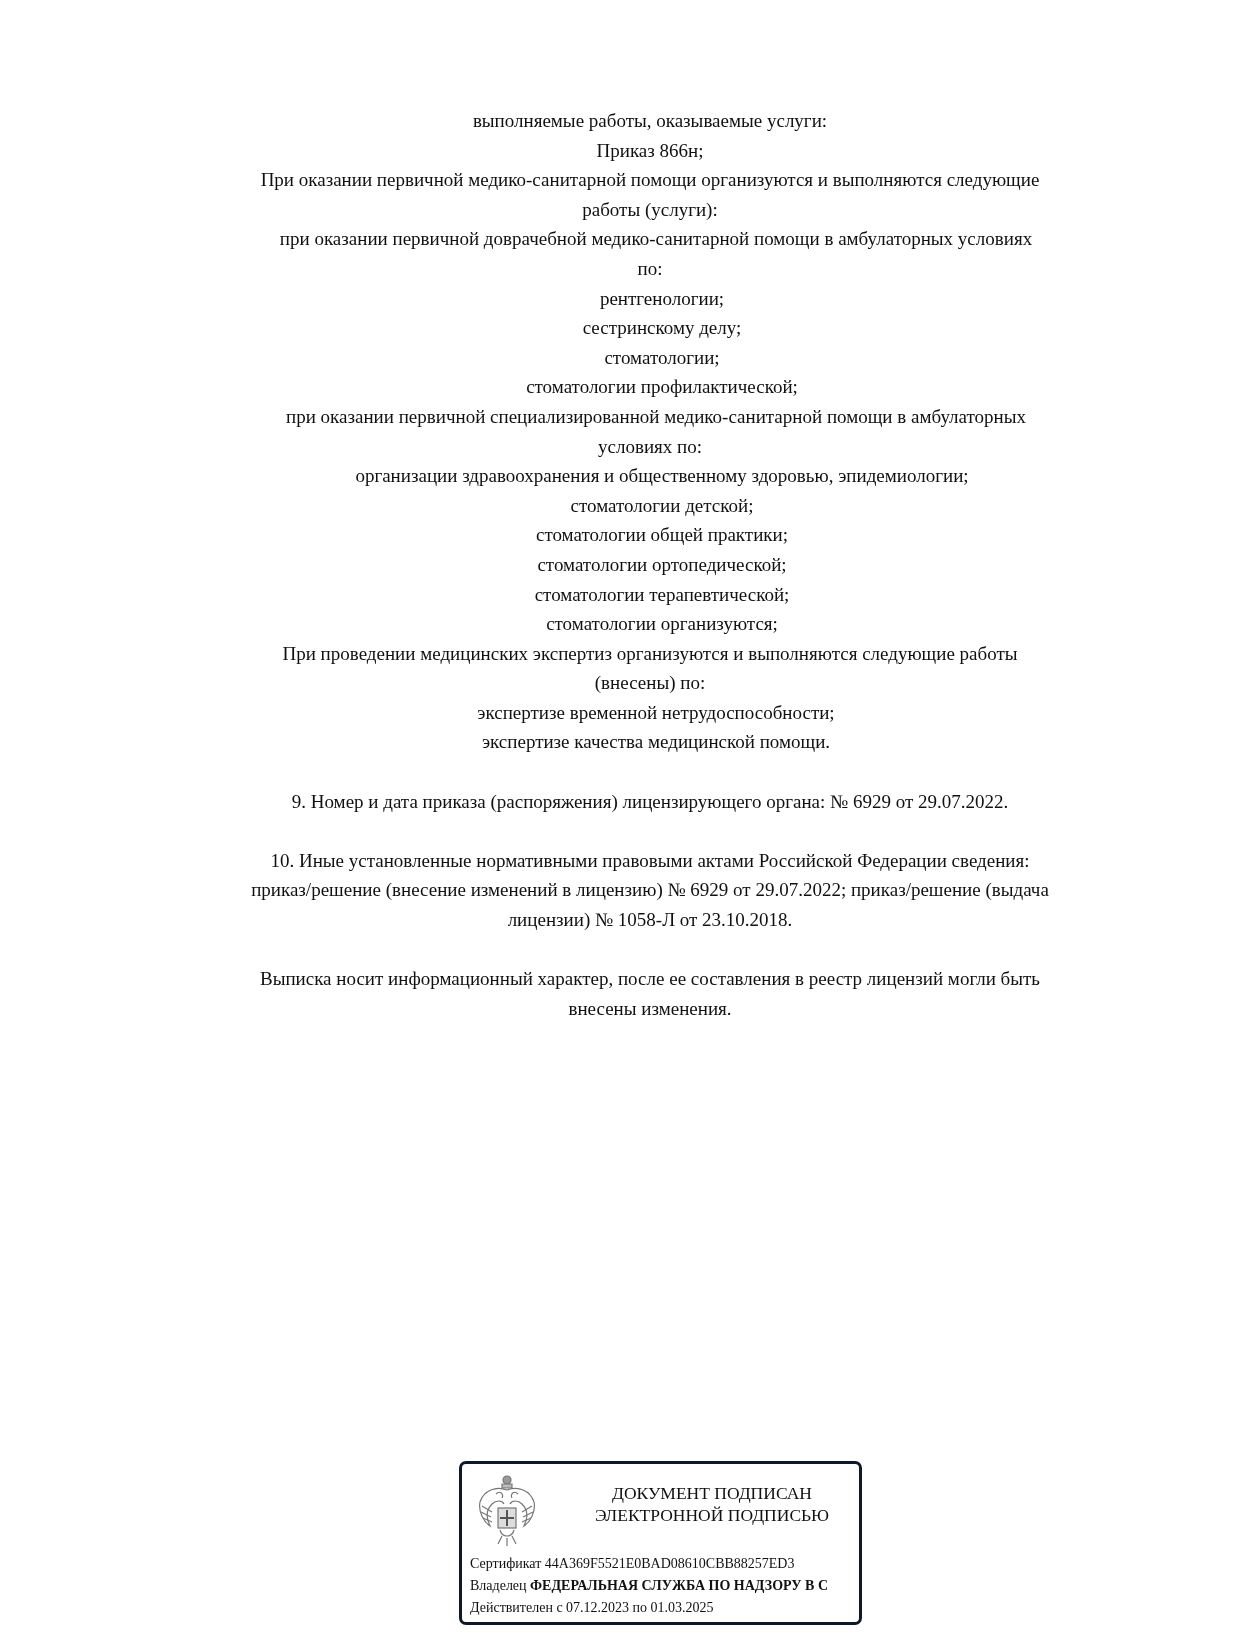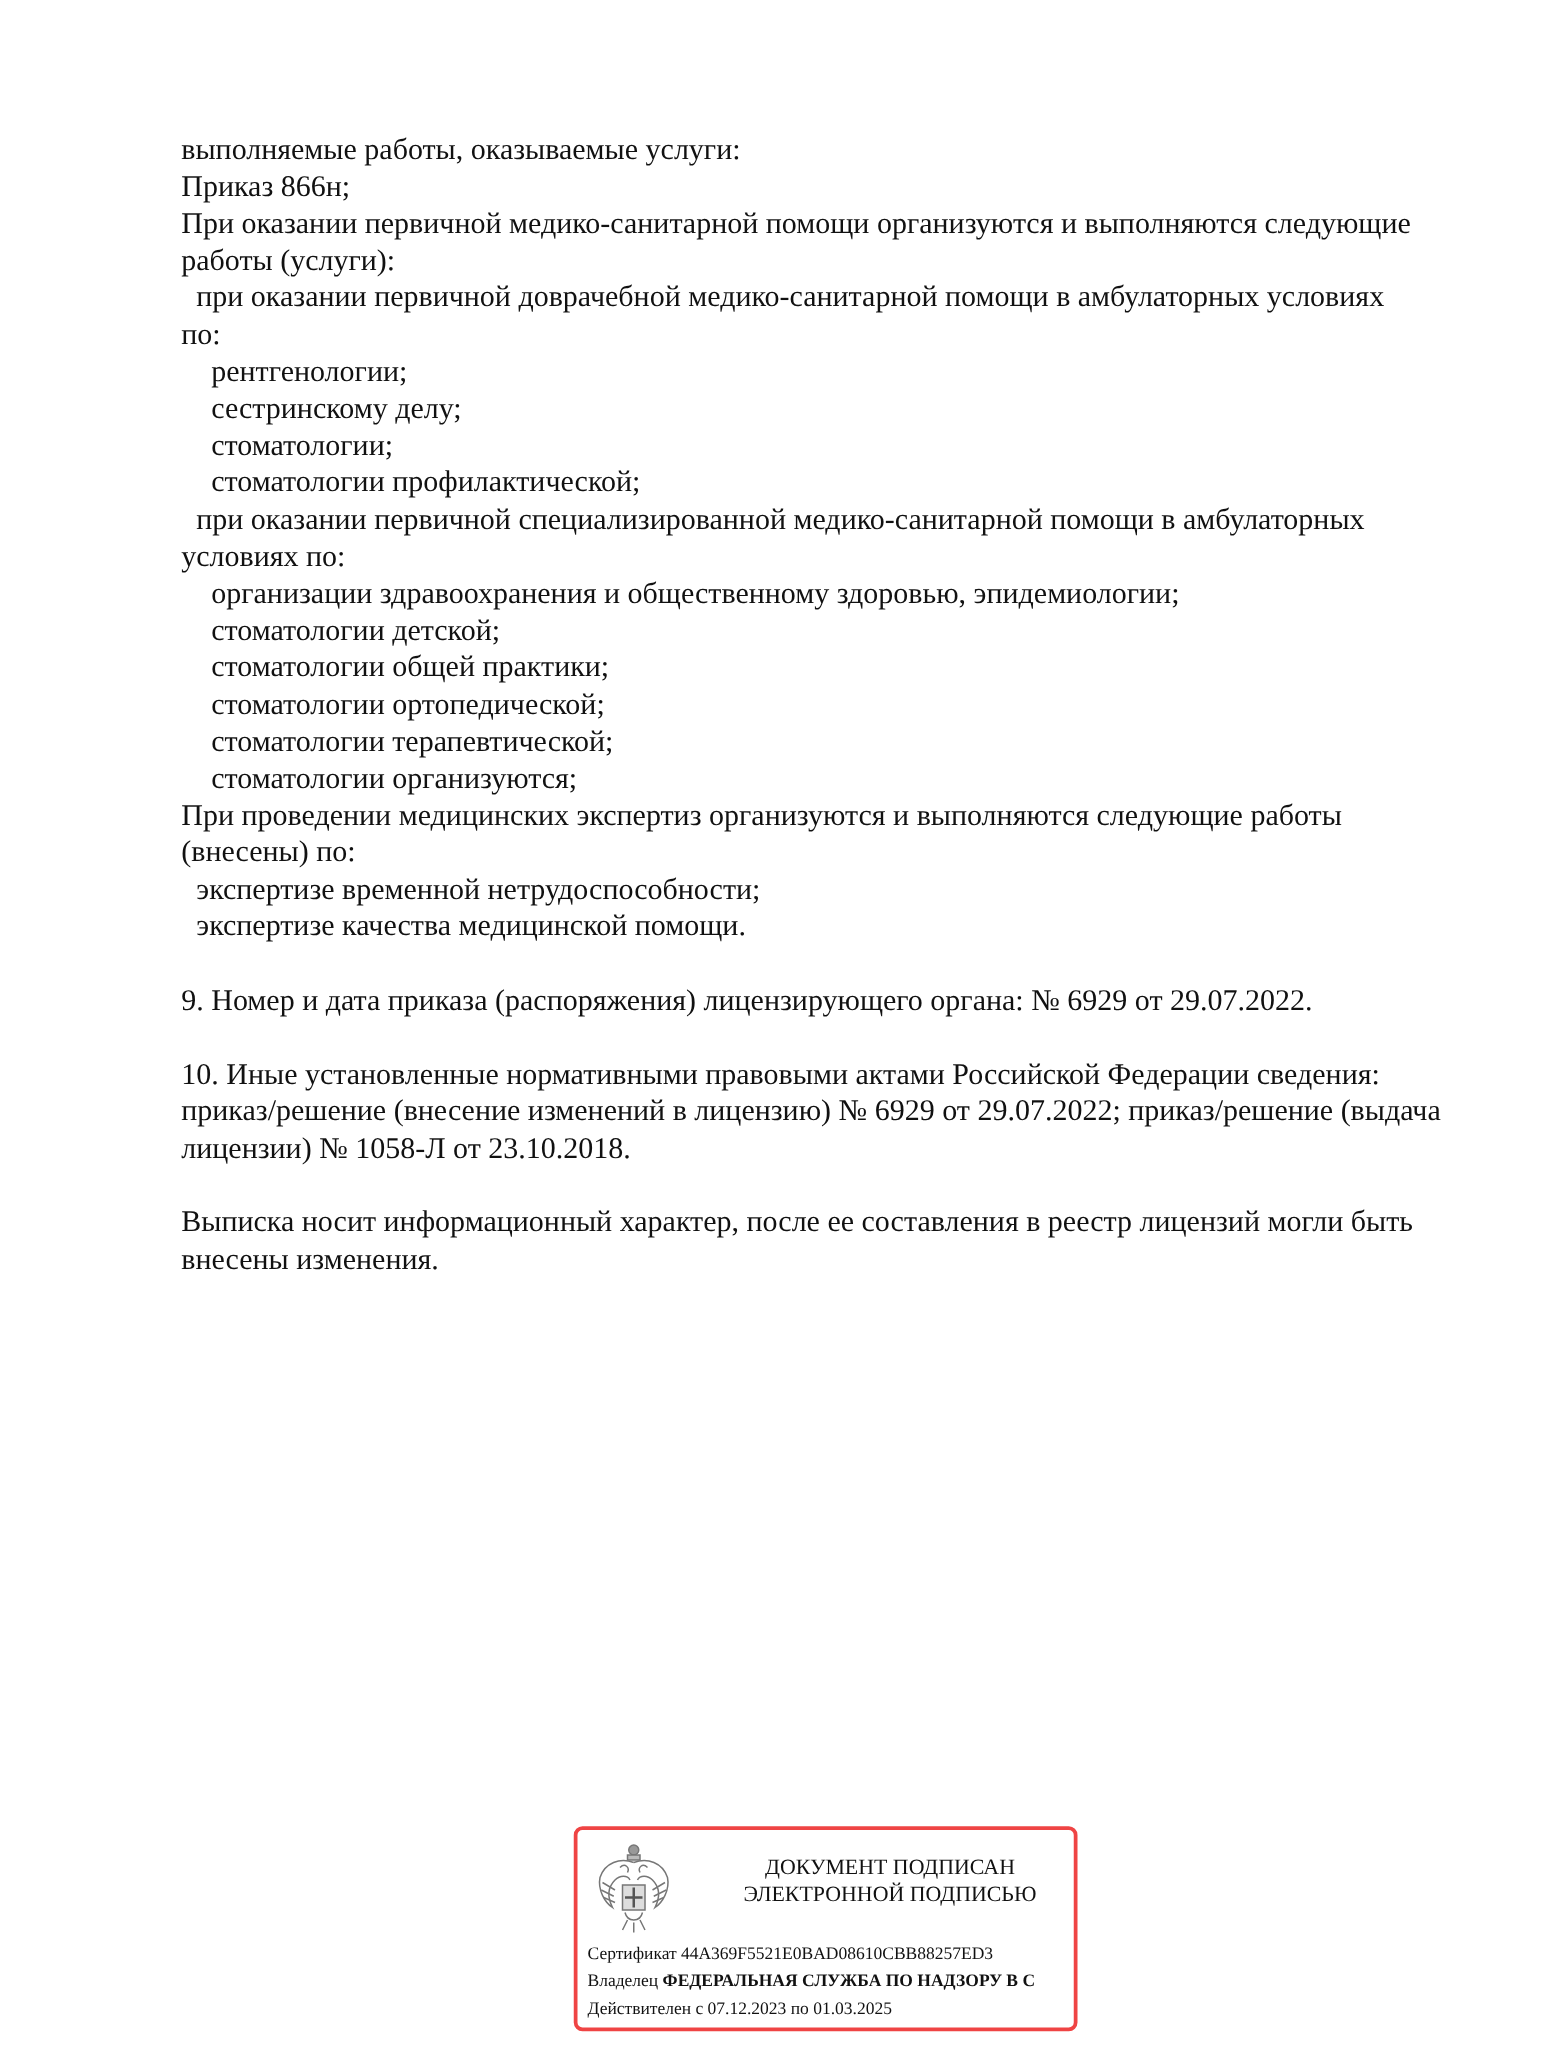--- a/index.html
+++ b/index.html
@@ -1,30 +1,31 @@
 <!DOCTYPE html>
 <html><head>
 <meta charset="utf-8">
 <style>
   html, body { margin: 0; padding: 0; background: #ffffff; }
   body { width: 1240px; height: 1650px; position: relative; overflow: hidden; }
   .page { position: absolute; left: 0; top: 0; width: 1240px; height: 1650px; background: #fff; }
   .text {
     position: absolute; left: 145px; top: 106px; width: 1010px;
     font-family: "Liberation Serif", "DejaVu Serif", serif;
-    font-size: 24px; line-height: 29.6px; color: #111;
+    font-size: 19px; line-height: 29.6px; color: #111;
     white-space: nowrap;
+    text-align: center;
   }
   .ln { display: block; height: 29.6px; }
   .i1 { padding-left: 12px; }
   .i2 { padding-left: 24px; }
   .gap { display: block; height: 29.6px; }
   .stamp {
     position: absolute; left: 459px; top: 1461px; width: 403px; height: 164px;
-    border: 3px solid #ef4444; border-radius: 7px; box-sizing: border-box;
+    border: 3px solid #0f172a; border-radius: 7px; box-sizing: border-box;
     background: #fff; overflow: hidden;
   }
   .emblem { position: absolute; left: 14px; top: 8px; width: 62px; height: 76px; }
   .stamp-title {
     position: absolute; left: 100px; top: 18px; width: 300px; text-align: center;
     font-family: "Liberation Serif", "DejaVu Serif", serif; font-size: 17.5px; line-height: 22px; color: #111;
   }
   .stamp-lines {
     position: absolute; left: 8px; top: 89px; width: 420px; white-space: nowrap;
     font-family: "Liberation Serif", "DejaVu Serif", serif; font-size: 14px; line-height: 22px; color: #111;

